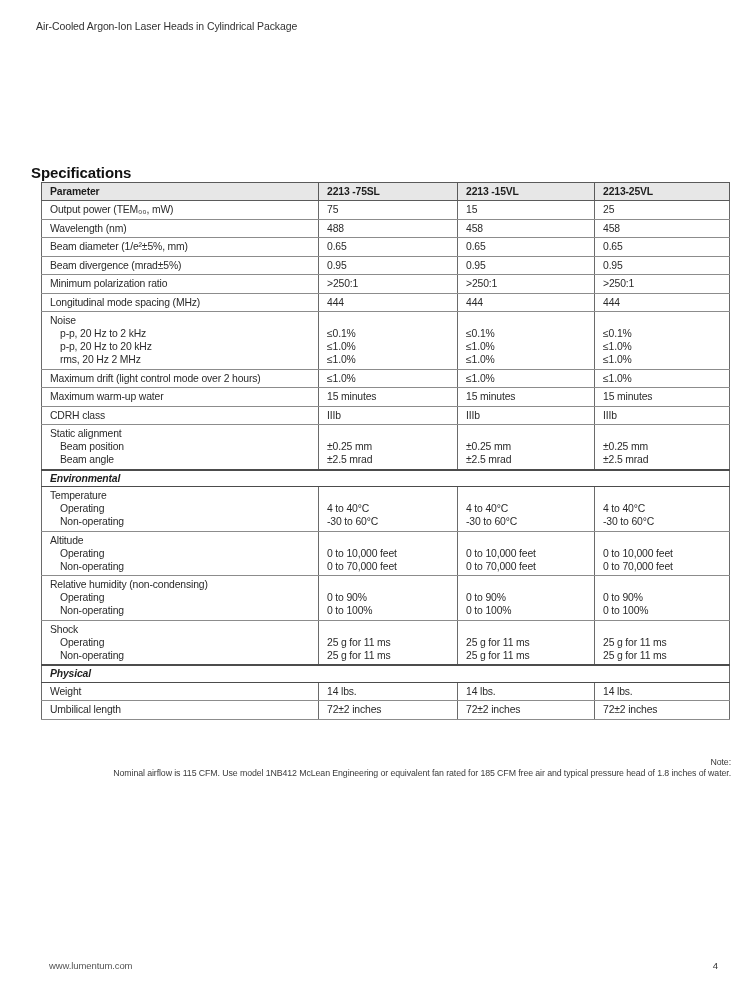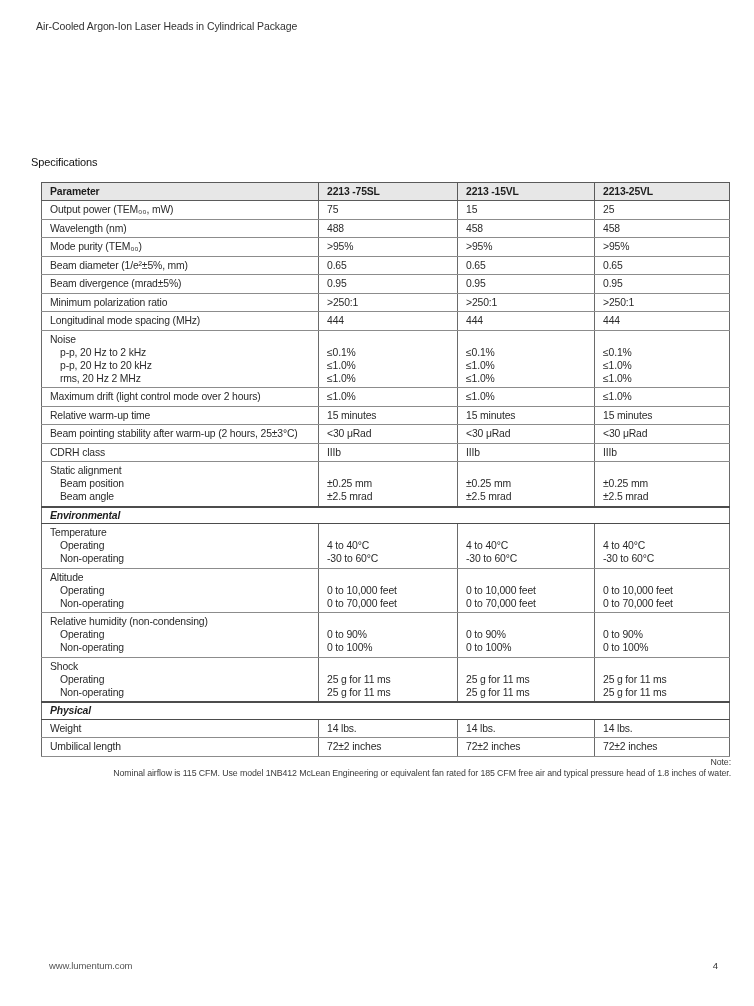--- a/index.html
+++ b/index.html
@@ -9,22 +9,22 @@
     position: relative;
     font-family: "Liberation Sans", "DejaVu Sans", sans-serif;
     color: #222;
     overflow: hidden;
   }
   .doc-header {
     position: absolute; top: 20px; left: 36px;
     font-size: 10.5px; color: #333; letter-spacing: -0.1px;
   }
   .spec-title {
-    position: absolute; top: 156px; left: 31px;
-    font-size: 11px; font-weight: normal; color: #111; letter-spacing: -0.1px;
+    position: absolute; top: 164px; left: 31px;
+    font-size: 15px; font-weight: bold; color: #111; letter-spacing: -0.1px;
   }
   .spec-table-wrap { position: absolute; top: 182px; left: 30px; margin-left: 11px; }
   table.spec-table {
     border-collapse: collapse; table-layout: fixed;
     width: 688px;
     font-size: 10.4px; letter-spacing: -0.15px; color: #2a2a2a;
   }
   table.spec-table th {
     background: #e7e7e7;
     border: 1px solid #5a5a5a;
@@ -109,34 +109,20 @@
           </td>
           <td class="value-cell">
             <div class="line">458</div>
           </td>
           <td class="value-cell">
             <div class="line">458</div>
           </td>
         </tr>
         <tr>
           <td class="param-cell">
-            <div class="line">Mode purity (TEM₀₀)</div>
-          </td>
-          <td class="value-cell">
-            <div class="line">&gt;95%</div>
-          </td>
-          <td class="value-cell">
-            <div class="line">&gt;95%</div>
-          </td>
-          <td class="value-cell">
-            <div class="line">&gt;95%</div>
-          </td>
-        </tr>
-        <tr>
-          <td class="param-cell">
             <div class="line">Beam diameter (1/e²±5%, mm)</div>
           </td>
           <td class="value-cell">
             <div class="line">0.65</div>
           </td>
           <td class="value-cell">
             <div class="line">0.65</div>
           </td>
           <td class="value-cell">
             <div class="line">0.65</div>
@@ -219,44 +205,30 @@
           </td>
           <td class="value-cell">
             <div class="line">≤1.0%</div>
           </td>
           <td class="value-cell">
             <div class="line">≤1.0%</div>
           </td>
         </tr>
         <tr>
           <td class="param-cell">
-            <div class="line">Relative warm-up time</div>
+            <div class="line">Maximum warm-up water</div>
           </td>
           <td class="value-cell">
             <div class="line">15 minutes</div>
           </td>
           <td class="value-cell">
             <div class="line">15 minutes</div>
           </td>
           <td class="value-cell">
             <div class="line">15 minutes</div>
-          </td>
-        </tr>
-        <tr>
-          <td class="param-cell">
-            <div class="line">Beam pointing stability after warm-up (2 hours, 25±3°C)</div>
-          </td>
-          <td class="value-cell">
-            <div class="line">&lt;30 μRad</div>
-          </td>
-          <td class="value-cell">
-            <div class="line">&lt;30 μRad</div>
-          </td>
-          <td class="value-cell">
-            <div class="line">&lt;30 μRad</div>
           </td>
         </tr>
         <tr>
           <td class="param-cell">
             <div class="line">CDRH class</div>
           </td>
           <td class="value-cell">
             <div class="line">IIIb</div>
           </td>
           <td class="value-cell">

